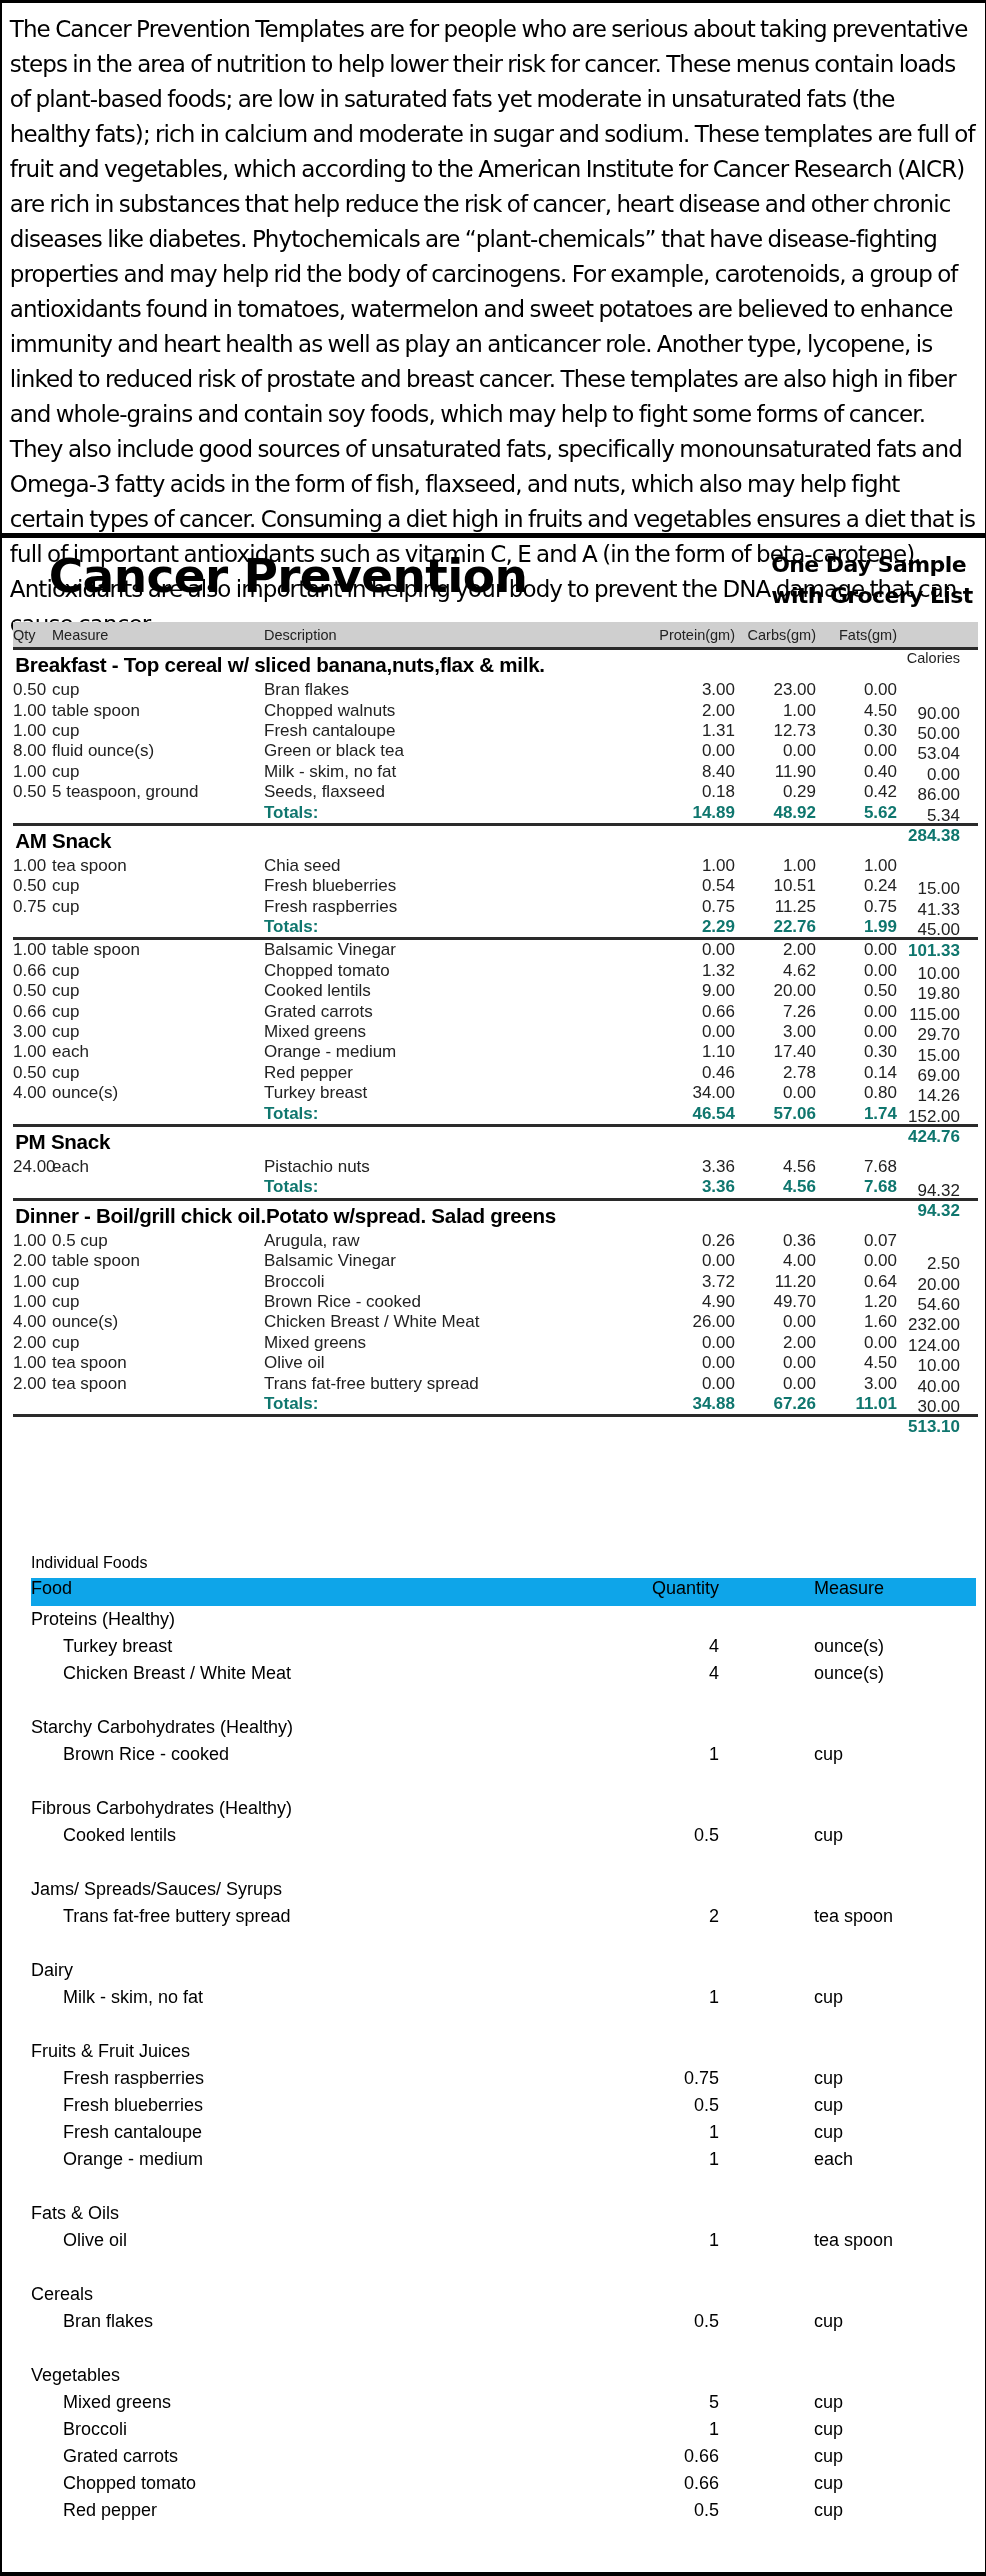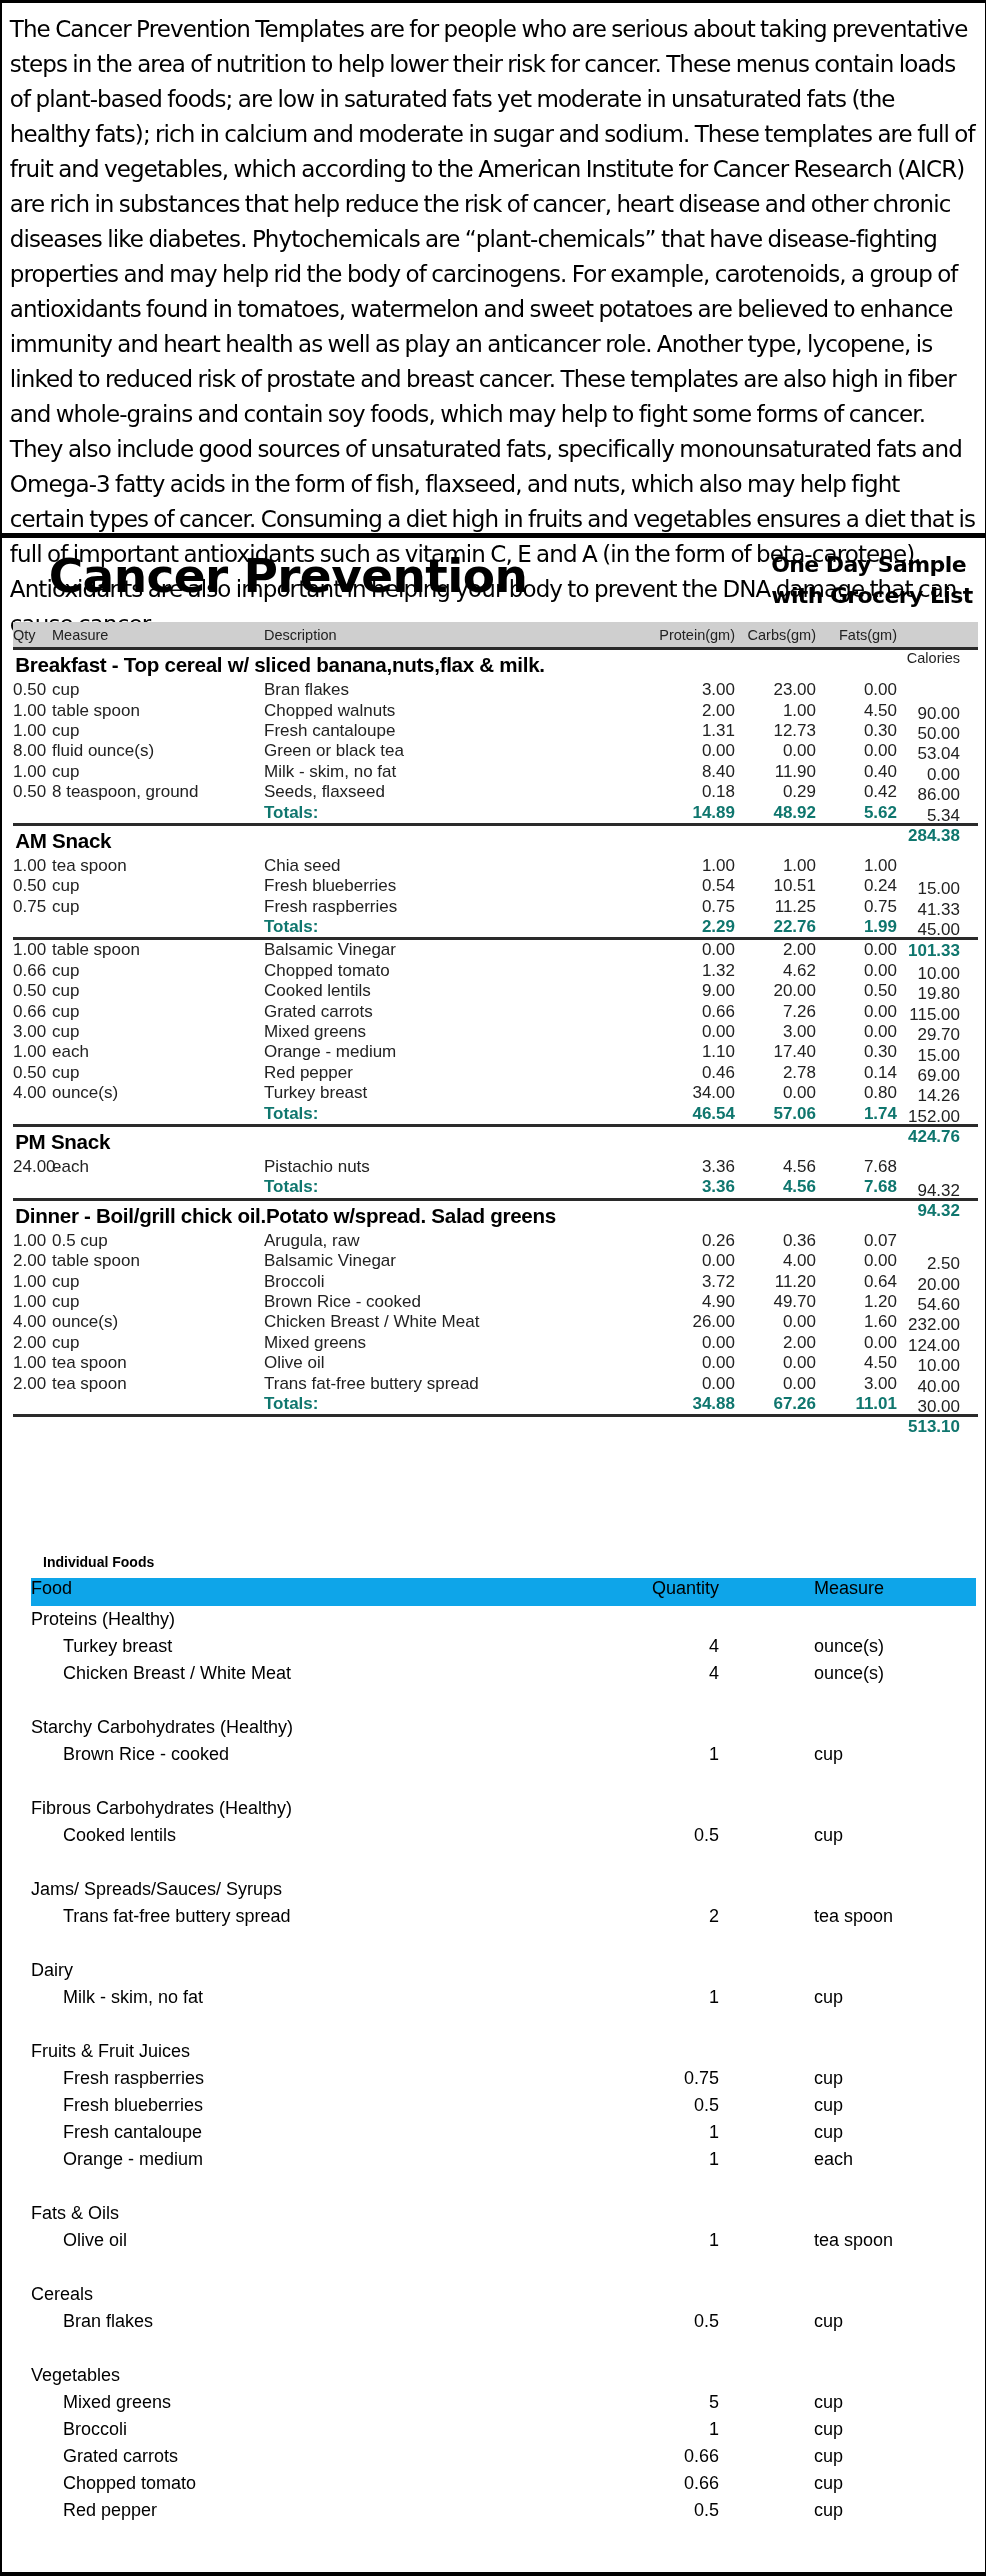--- a/index.html
+++ b/index.html
@@ -53,21 +53,21 @@
     letter-spacing: -0.3px;
   }
   .row { display: flex; height: 20.4px; align-items: center; font-size: 17px; color: #222; }
   .row.total { font-weight: bold; color: #0f766e; }
   .row .col-qty { padding-right: 6.7px; }
 
   .grocery {
     position: absolute; left: 29px; top: 1009px; width: 945px;
     font-family: "Liberation Sans", sans-serif;
   }
-  .grocery-title { font-size: 14px; font-weight: bold; height: 31px; line-height: 31px; margin-left: 12px; }
+  .grocery-title { font-size: 16px; font-weight: normal; height: 31px; line-height: 31px; }
   .grocery-head {
     height: 28px; background: #0ea5e9; display: flex; align-items: flex-start; font-size: 18px;
   }
   .g-food { width: 602px; }
   .g-qty { width: 86px; text-align: right; }
   .g-meas { padding-left: 95px; }
   .g-cat { font-size: 18px; height: 27px; line-height: 27px; }
   .g-row { display: flex; height: 27px; align-items: center; font-size: 18px; }
   .g-row .g-food { padding-left: 32px; }
   .g-spacer { height: 27px; }
@@ -139,21 +139,21 @@
             <span class="col-qty">1.00</span>
             <span class="col-meas">cup</span>
             <span class="col-desc">Milk - skim, no fat</span>
             <span class="col-num">8.40</span>
             <span class="col-num">11.90</span>
             <span class="col-num">0.40</span>
             <span class="col-num cal">86.00</span>
           </div>
           <div class="row">
             <span class="col-qty">0.50</span>
-            <span class="col-meas">8 teaspoon, ground</span>
+            <span class="col-meas">5 teaspoon, ground</span>
             <span class="col-desc">Seeds, flaxseed</span>
             <span class="col-num">0.18</span>
             <span class="col-num">0.29</span>
             <span class="col-num">0.42</span>
             <span class="col-num cal">5.34</span>
           </div>
           <div class="row total">
             <span class="col-qty"></span>
             <span class="col-meas"></span>
             <span class="col-desc">Totals:</span>

